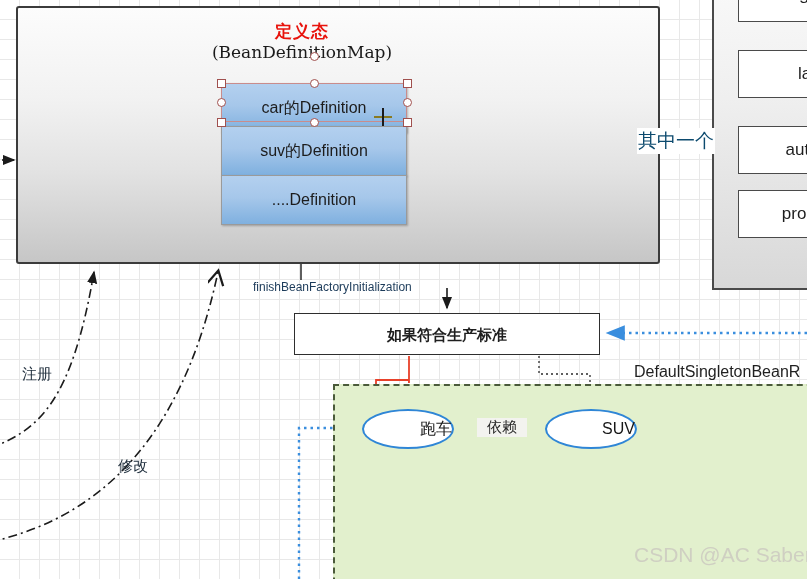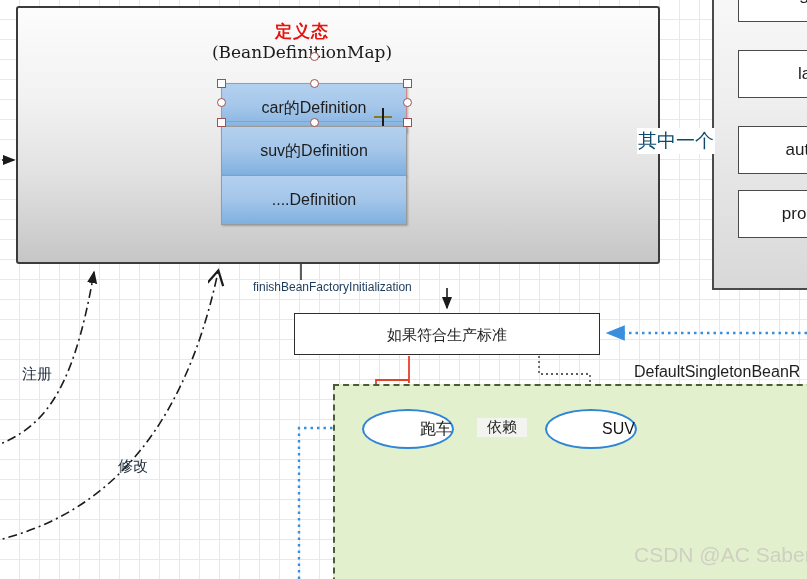--- a/index.html
+++ b/index.html
@@ -144,20 +144,21 @@
     background: #ffffff;
     border: 1px solid #2e2e2e;
     box-sizing: border-box;
     display: flex;
     flex-direction: column;
     align-items: center;
     justify-content: center;
     font-size: 15px;
     color: #1f1f1f;
     line-height: 19px;
+    font-weight: bold;
   }
 
   
   .green-region {
     position: absolute;
     left: 333px; top: 384px;
     width: 500px; height: 220px;
     background: #e2f0cd;
     border: 2px dashed #4a5a3a;
     box-sizing: border-box;

